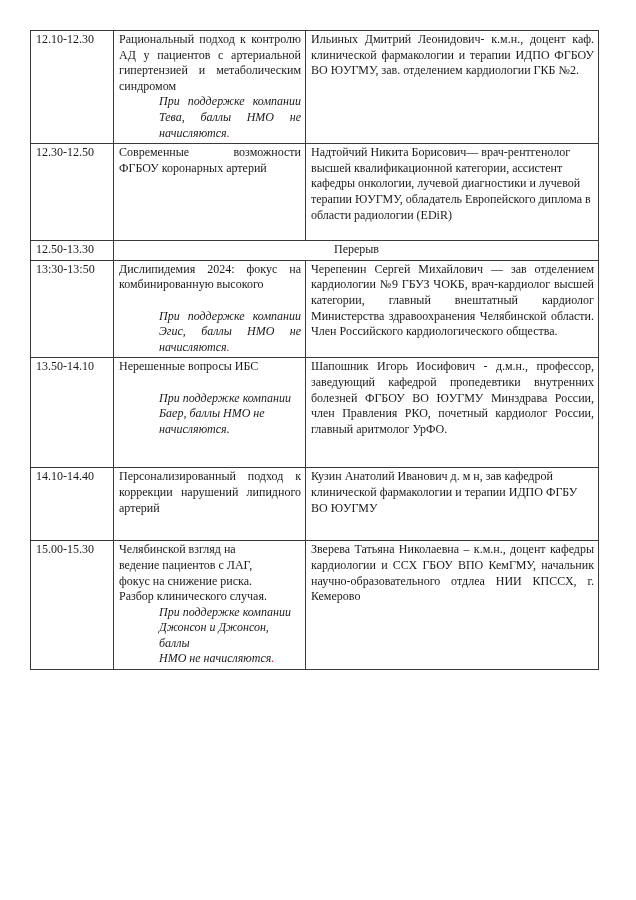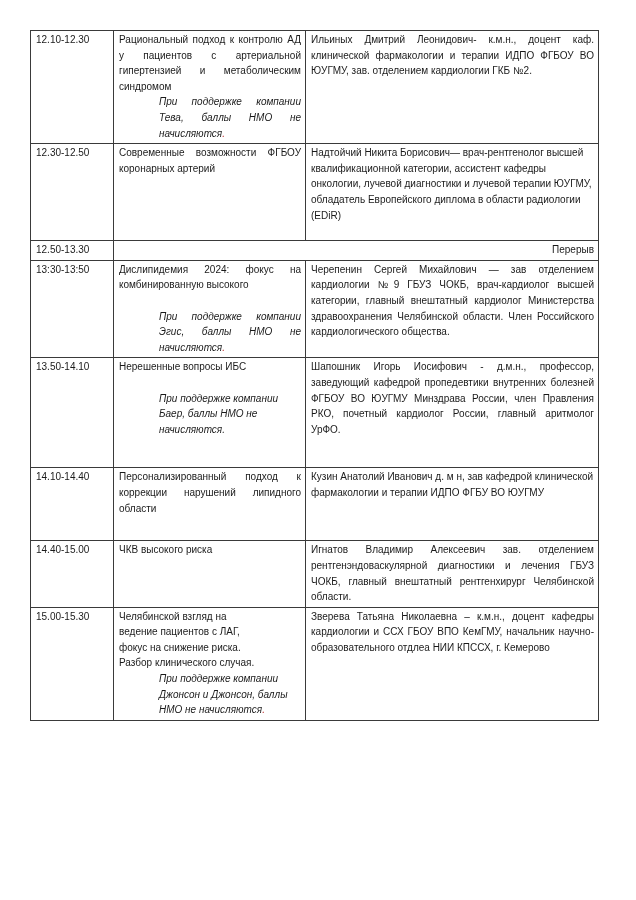--- a/index.html
+++ b/index.html
@@ -4,37 +4,37 @@
 <style>
   html, body { margin: 0; padding: 0; background: #ffffff; }
   body { width: 636px; height: 900px; position: relative; overflow: hidden; }
   .page {
     position: absolute; left: 30px; top: 30px; width: 568px;
   }
   table.sched {
     border-collapse: collapse;
     width: 568px;
     table-layout: fixed;
-    font-family: Liberation Sans, sans-serif;
-    font-size: 10px;
+    font-family: Liberation Serif, serif;
+    font-size: 12px;
     line-height: 15.6px;
     color: #1a1a1a;
   }
   table.sched td {
     border: 1px solid #3a3a3a;
     vertical-align: top;
     padding: 1px 4px 2px 5px;
   }
   col.c-time { width: 83px; }
   col.c-topic { width: 192px; }
   col.c-speaker { width: 293px; }
   .just { text-align: justify; text-align-last: auto; }
   .it { font-style: italic; margin-left: 40px; }
   .gap { height: 15.6px; }
-  .center { text-align: right; }
+  .center { text-align: center; }
   .dot-red { color: #b22; }
 </style>
 </head>
 <body>
 
 <div class="page">
 <table class="sched">
   <colgroup>
         <col class="c-time">
         <col class="c-topic">
@@ -77,29 +77,24 @@
       <td>
         <div>Нерешенные вопросы ИБС</div>
         <div class="gap"></div>
         <div class="it"><span>При поддержке компании Баер, баллы НМО не начисляются</span><span>.</span></div>
       </td>
       <td class="just">Шапошник Игорь Иосифович - д.м.н., профессор, заведующий кафедрой пропедевтики внутренних болезней ФГБОУ ВО ЮУГМУ Минздрава России, член Правления РКО, почетный кардиолог России, главный аритмолог УрФО.</td>
     </tr>
 
     <tr style="height:73px">
       <td>14.10-14.40</td>
-      <td class="just">Персонализированный подход к коррекции нарушений липидного области</td>
+      <td class="just">Персонализированный подход к коррекции нарушений липидного артерий</td>
       <td>Кузин Анатолий Иванович д. м н, зав кафедрой клинической фармакологии и терапии ИДПО ФГБУ ВО ЮУГМУ</td>
     </tr>
 
-    <tr style="height:60px">
-      <td>14.40-15.00</td>
-      <td>ЧКВ высокого риска</td>
-      <td class="just">Игнатов Владимир Алексеевич зав. отделением рентгенэндоваскулярной диагностики и лечения ГБУЗ ЧОКБ, главный внештатный рентгенхирург Челябинской области.</td>
-    </tr>
 
     <tr style="height:113px">
       <td>15.00-15.30</td>
       <td>
         <div>Челябинской взгляд на</div>
         <div>ведение пациентов с ЛАГ,</div>
         <div>фокус на снижение риска.</div>
         <div>Разбор клинического случая.</div>
         <div class="it">При поддержке компании</div>
         <div class="it">Джонсон и Джонсон, баллы</div>

